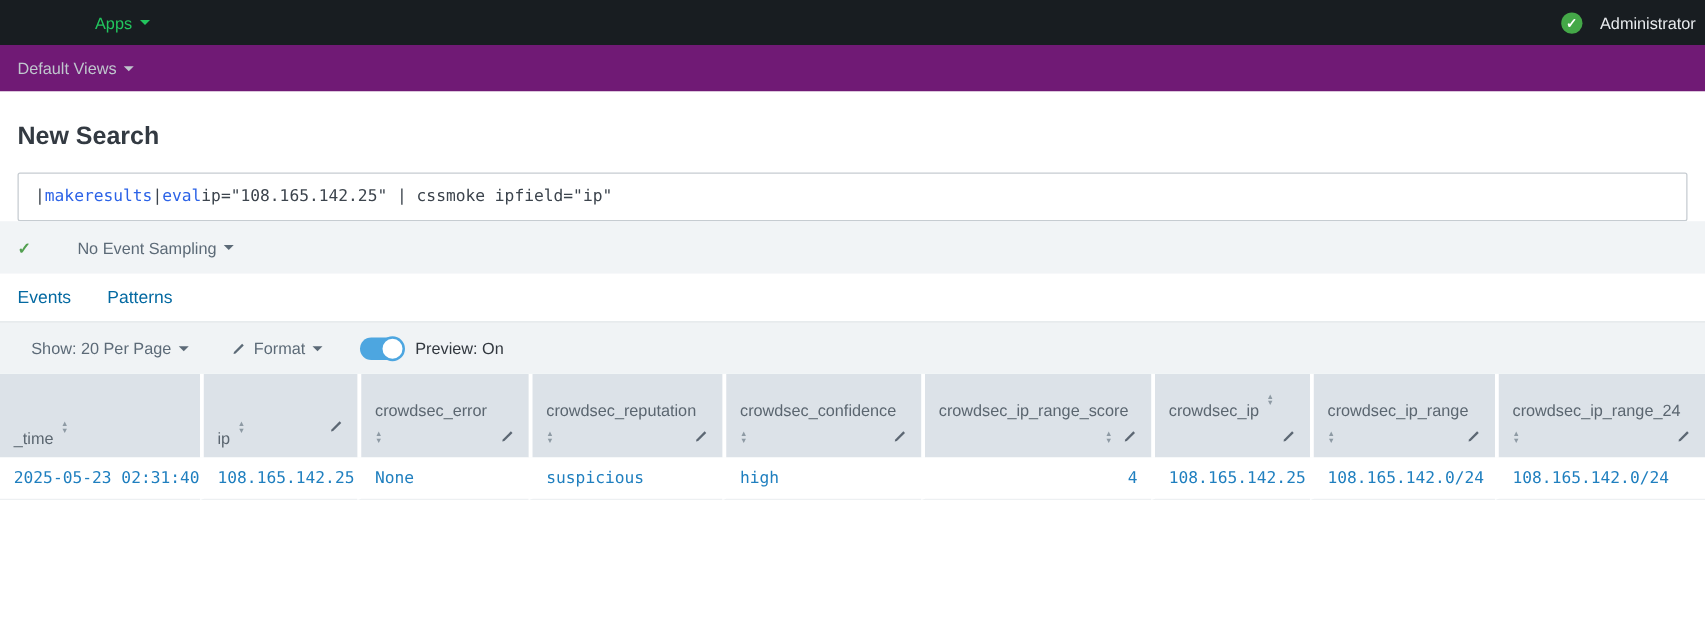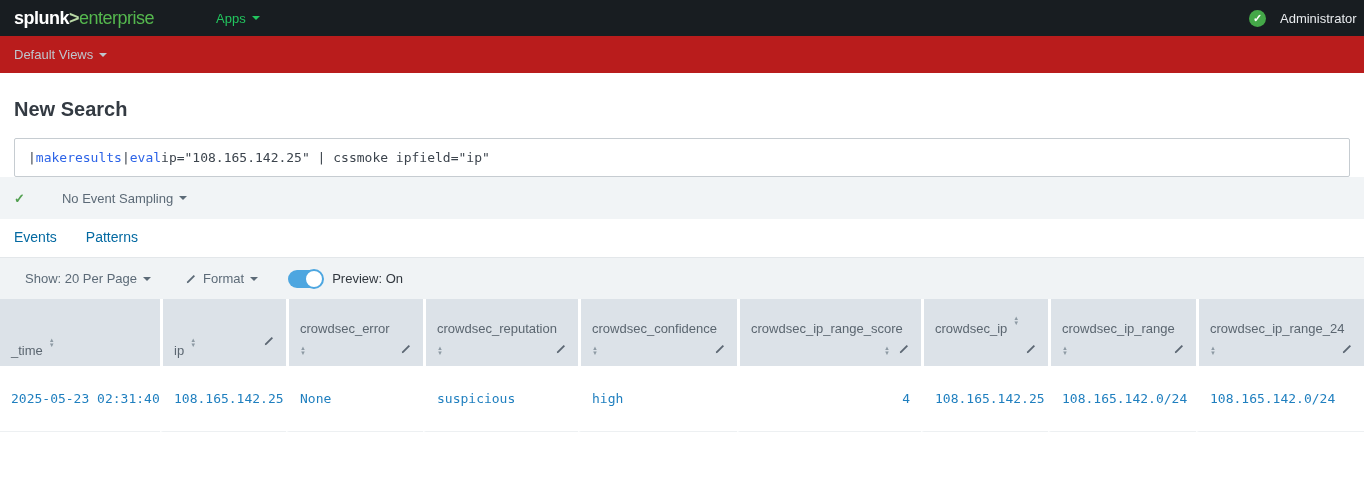--- a/index.html
+++ b/index.html
@@ -16,21 +16,21 @@
   .topbar-menu { margin-left:62px; color:#22c55e; font-size:13px; cursor:pointer;
                  display:flex; align-items:center; }
   .topbar-right { position:absolute; left:1249px; top:0; height:100%;
                   display:flex; align-items:center; gap:14px; white-space:nowrap; }
   .status-circle { width:17px; height:17px; border-radius:50%; background:var(--status-green);
                    display:flex; align-items:center; justify-content:center;
                    color:#fff; font-size:11px; font-weight:bold; cursor:pointer; }
   .admin { color:#e8ebee; font-size:13px; cursor:pointer; }
 
   
-  .appbar { height:37px; background:#b91c1c; display:flex; align-items:center;
+  .appbar { height:37px; background:#701a75; display:flex; align-items:center;
             padding-left:14px; color:#bfc6cd; font-size:13px; }
   .appbar .menu { display:flex; align-items:center; cursor:pointer; }
 
   .caret { display:inline-block; width:0; height:0; border-left:4px solid transparent;
            border-right:4px solid transparent; border-top:4px solid currentColor;
            margin-left:6px; vertical-align:middle; }
 
   
   .page-title { margin:25px 0 0 14px; font-size:20px; font-weight:bold; color:#333a42; }
   .searchbar { margin:17px 14px 0 14px; height:39px; background:#fff;
@@ -73,32 +73,29 @@
        padding:6px 11px 8px 11px; font-size:13px; font-weight:normal; color:#5b6670;
        text-align:left; cursor:pointer; }
   th + th, td + td { border-left:3px solid #fff; }
   .h-line { display:flex; align-items:center; }
   .h-line .grow { flex:1; }
   .h-name { white-space:nowrap;margin-top:16px; }
   .h-top { margin-bottom:7px; }
   .sort { display:inline-flex; flex-direction:column; margin-left:6px; color:#8e9aa4;
           font-size:6px; line-height:5px; cursor:pointer; }
   .pencil-svg { display:inline-block; cursor:pointer; }
-  td { background:#fff; padding:25px 11px; font-family:"DejaVu Sans Mono", monospace;
+  td { background:#fff; padding:9px 11px; font-family:"DejaVu Sans Mono", monospace;
        font-size:13px; color:var(--link-blue); border-bottom:1px solid #edf0f2;
        white-space:nowrap; overflow:hidden; cursor:pointer; }
   td.num { text-align:right; }
 </style>
 </head>
 <body>
 
 <div class="topbar">
-  <div class="logo">
-    <span class="l-splunk">splunk</span><span class="l-gt">&gt;</span><span class="l-ent">enterprise</span>
-  </div>
   <div class="topbar-menu">
     <span>Apps</span>
     <span class="caret"></span>
   </div>
   <div class="topbar-right">
     <span class="status-circle">✓</span>
     <span class="admin">Administrator</span>
   </div>
 </div>
 

